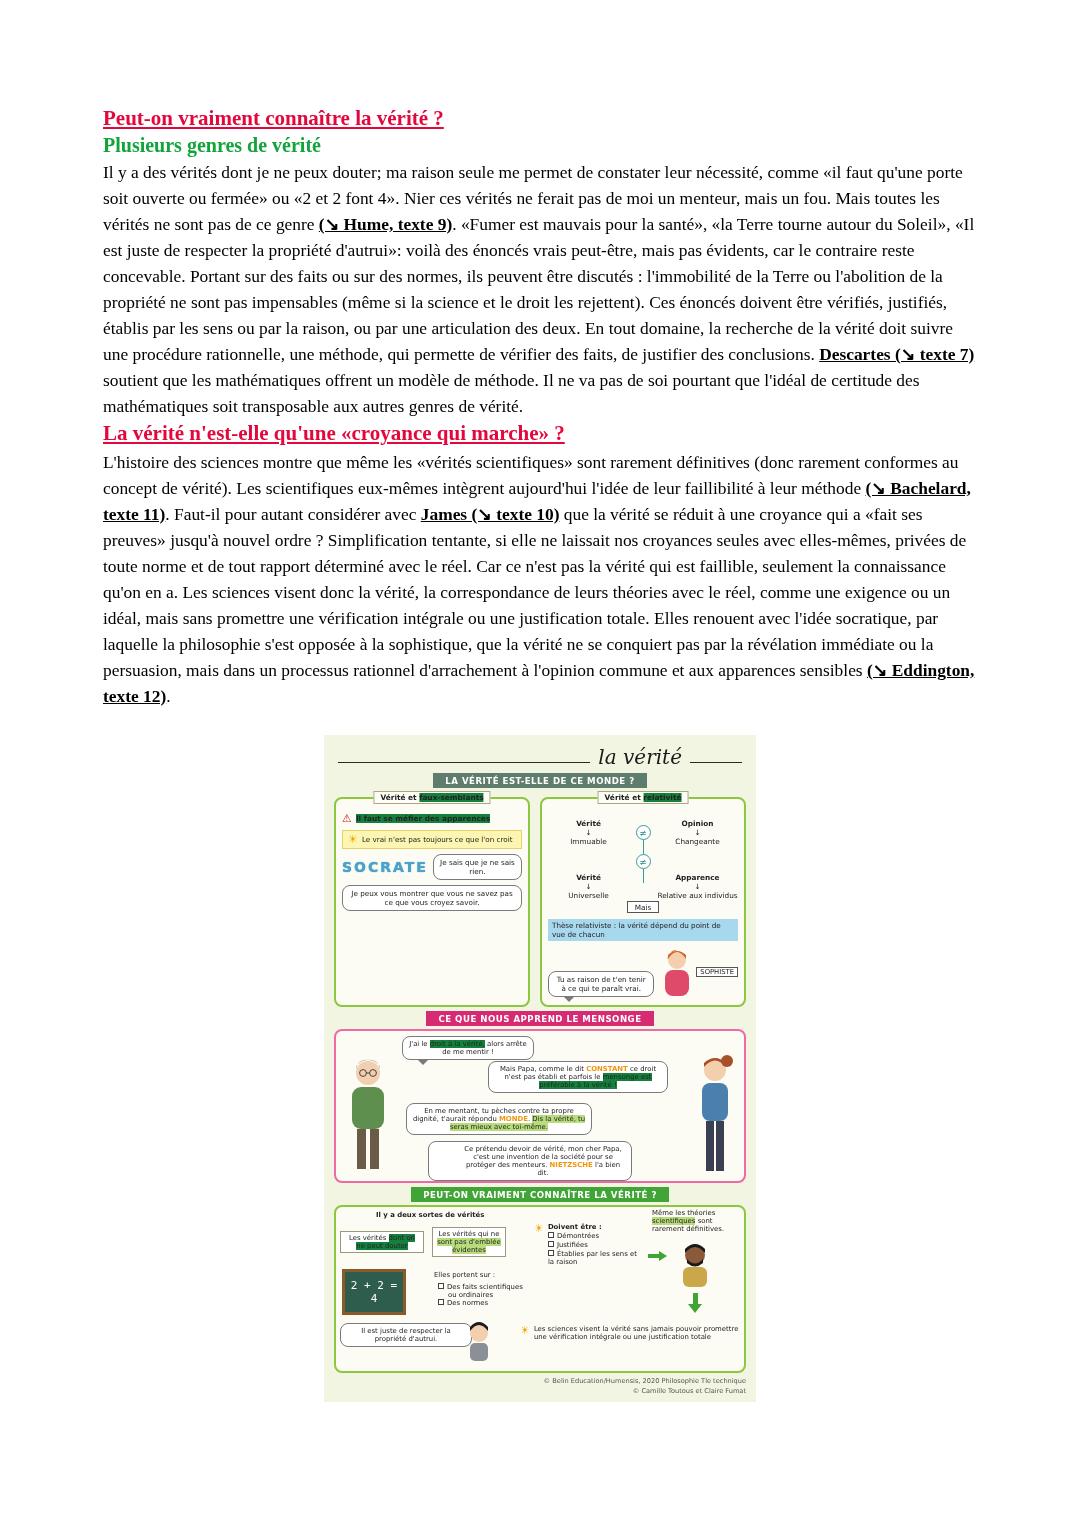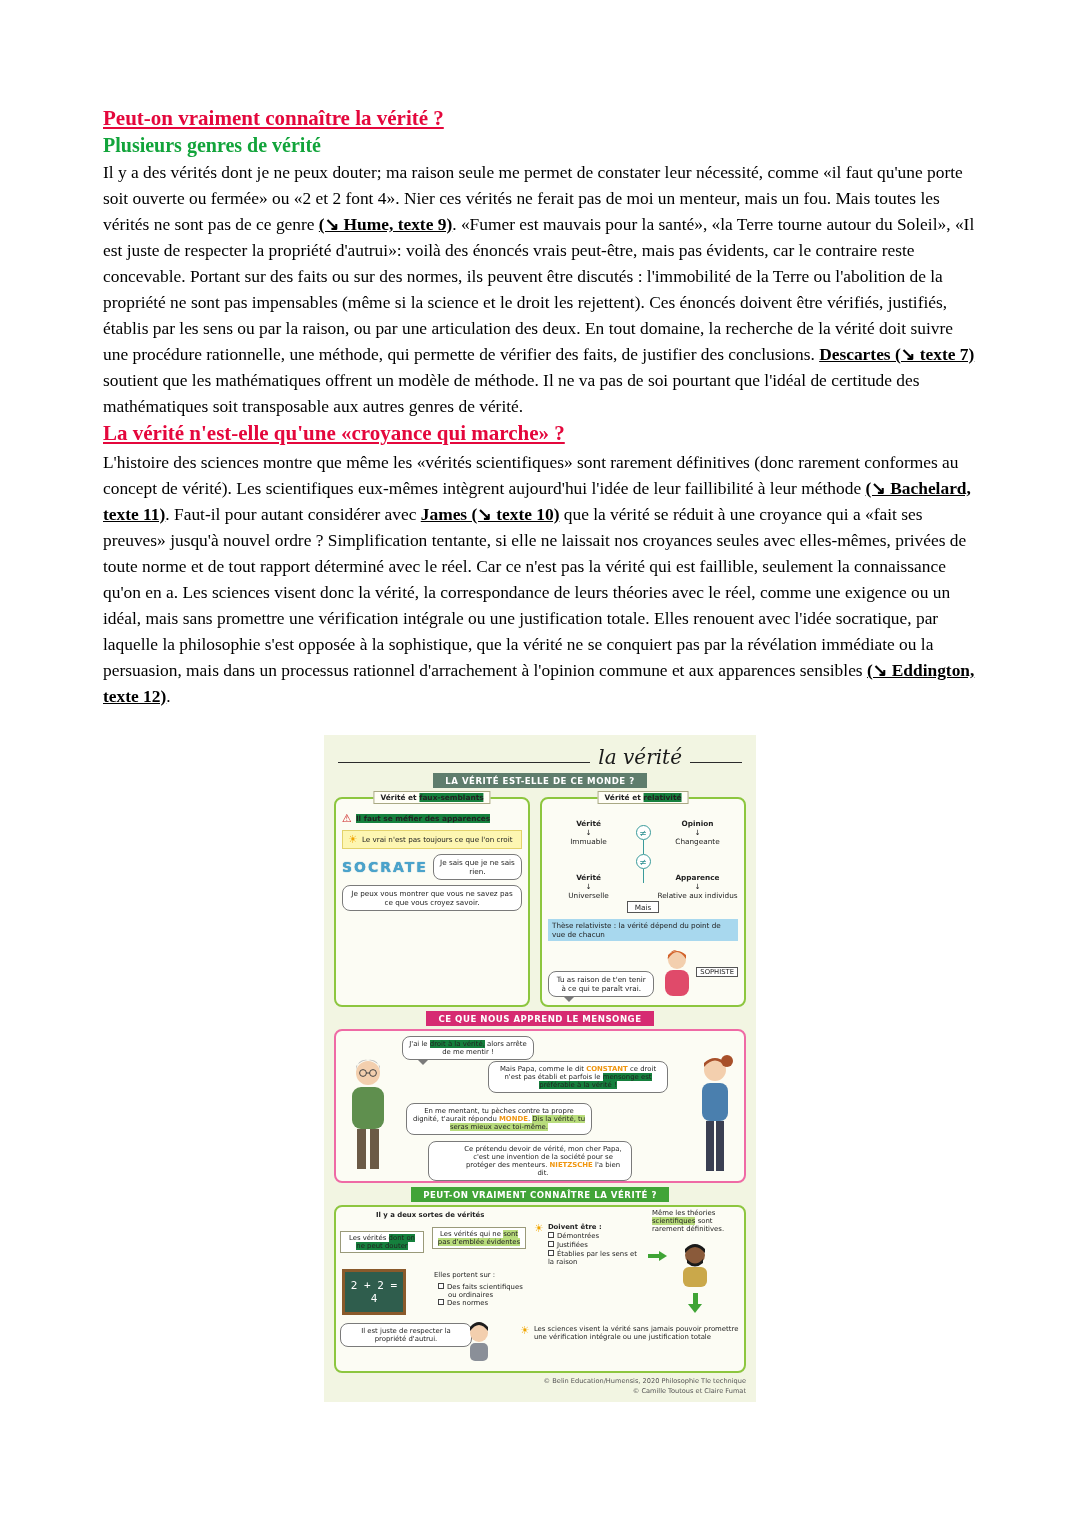--- a/index.html
+++ b/index.html
@@ -194,21 +194,21 @@
         <rect x="16" y="66" width="8" height="50" fill="#3a3f52"></rect>
         <rect x="26" y="66" width="8" height="50" fill="#3a3f52"></rect>
       </svg>
     </div>
 
     <div class="ribbon band3">PEUT-ON VRAIMENT CONNAÎTRE LA VÉRITÉ ?</div>
 
     <div class="panel-truth">
       <div class="abs tiny" style="left:40px; top:4px; width:150px; font-weight:bold;">Il y a deux sortes de vérités</div>
       <div class="abs box-note" style="left:4px; top:24px; width:84px;"><span>Les vérités </span><span class="run-hy">dont on ne peut douter</span></div>
-      <div class="abs box-note" style="left:96px; top:20px; width:94px;"><span>Les vérités qui ne </span><span class="run-hg">sont pas d'emblée évidentes</span></div>
+      <div class="abs box-note" style="left:96px; top:20px; width:74px;"><span>Les vérités qui ne </span><span class="run-hg">sont pas d'emblée évidentes</span></div>
 
       <div class="abs must-list" style="left:198px; top:16px; width:110px;">
         <span class="sun">☀</span>
         <div class="items tiny">
           <div style="font-weight:bold;">Doivent être :</div>
           <div><span class="cb"></span><span>Démontrées</span></div>
           <div><span class="cb"></span><span>Justifiées</span></div>
           <div><span class="cb"></span><span>Établies par les sens et la raison</span></div>
         </div>
       </div>

